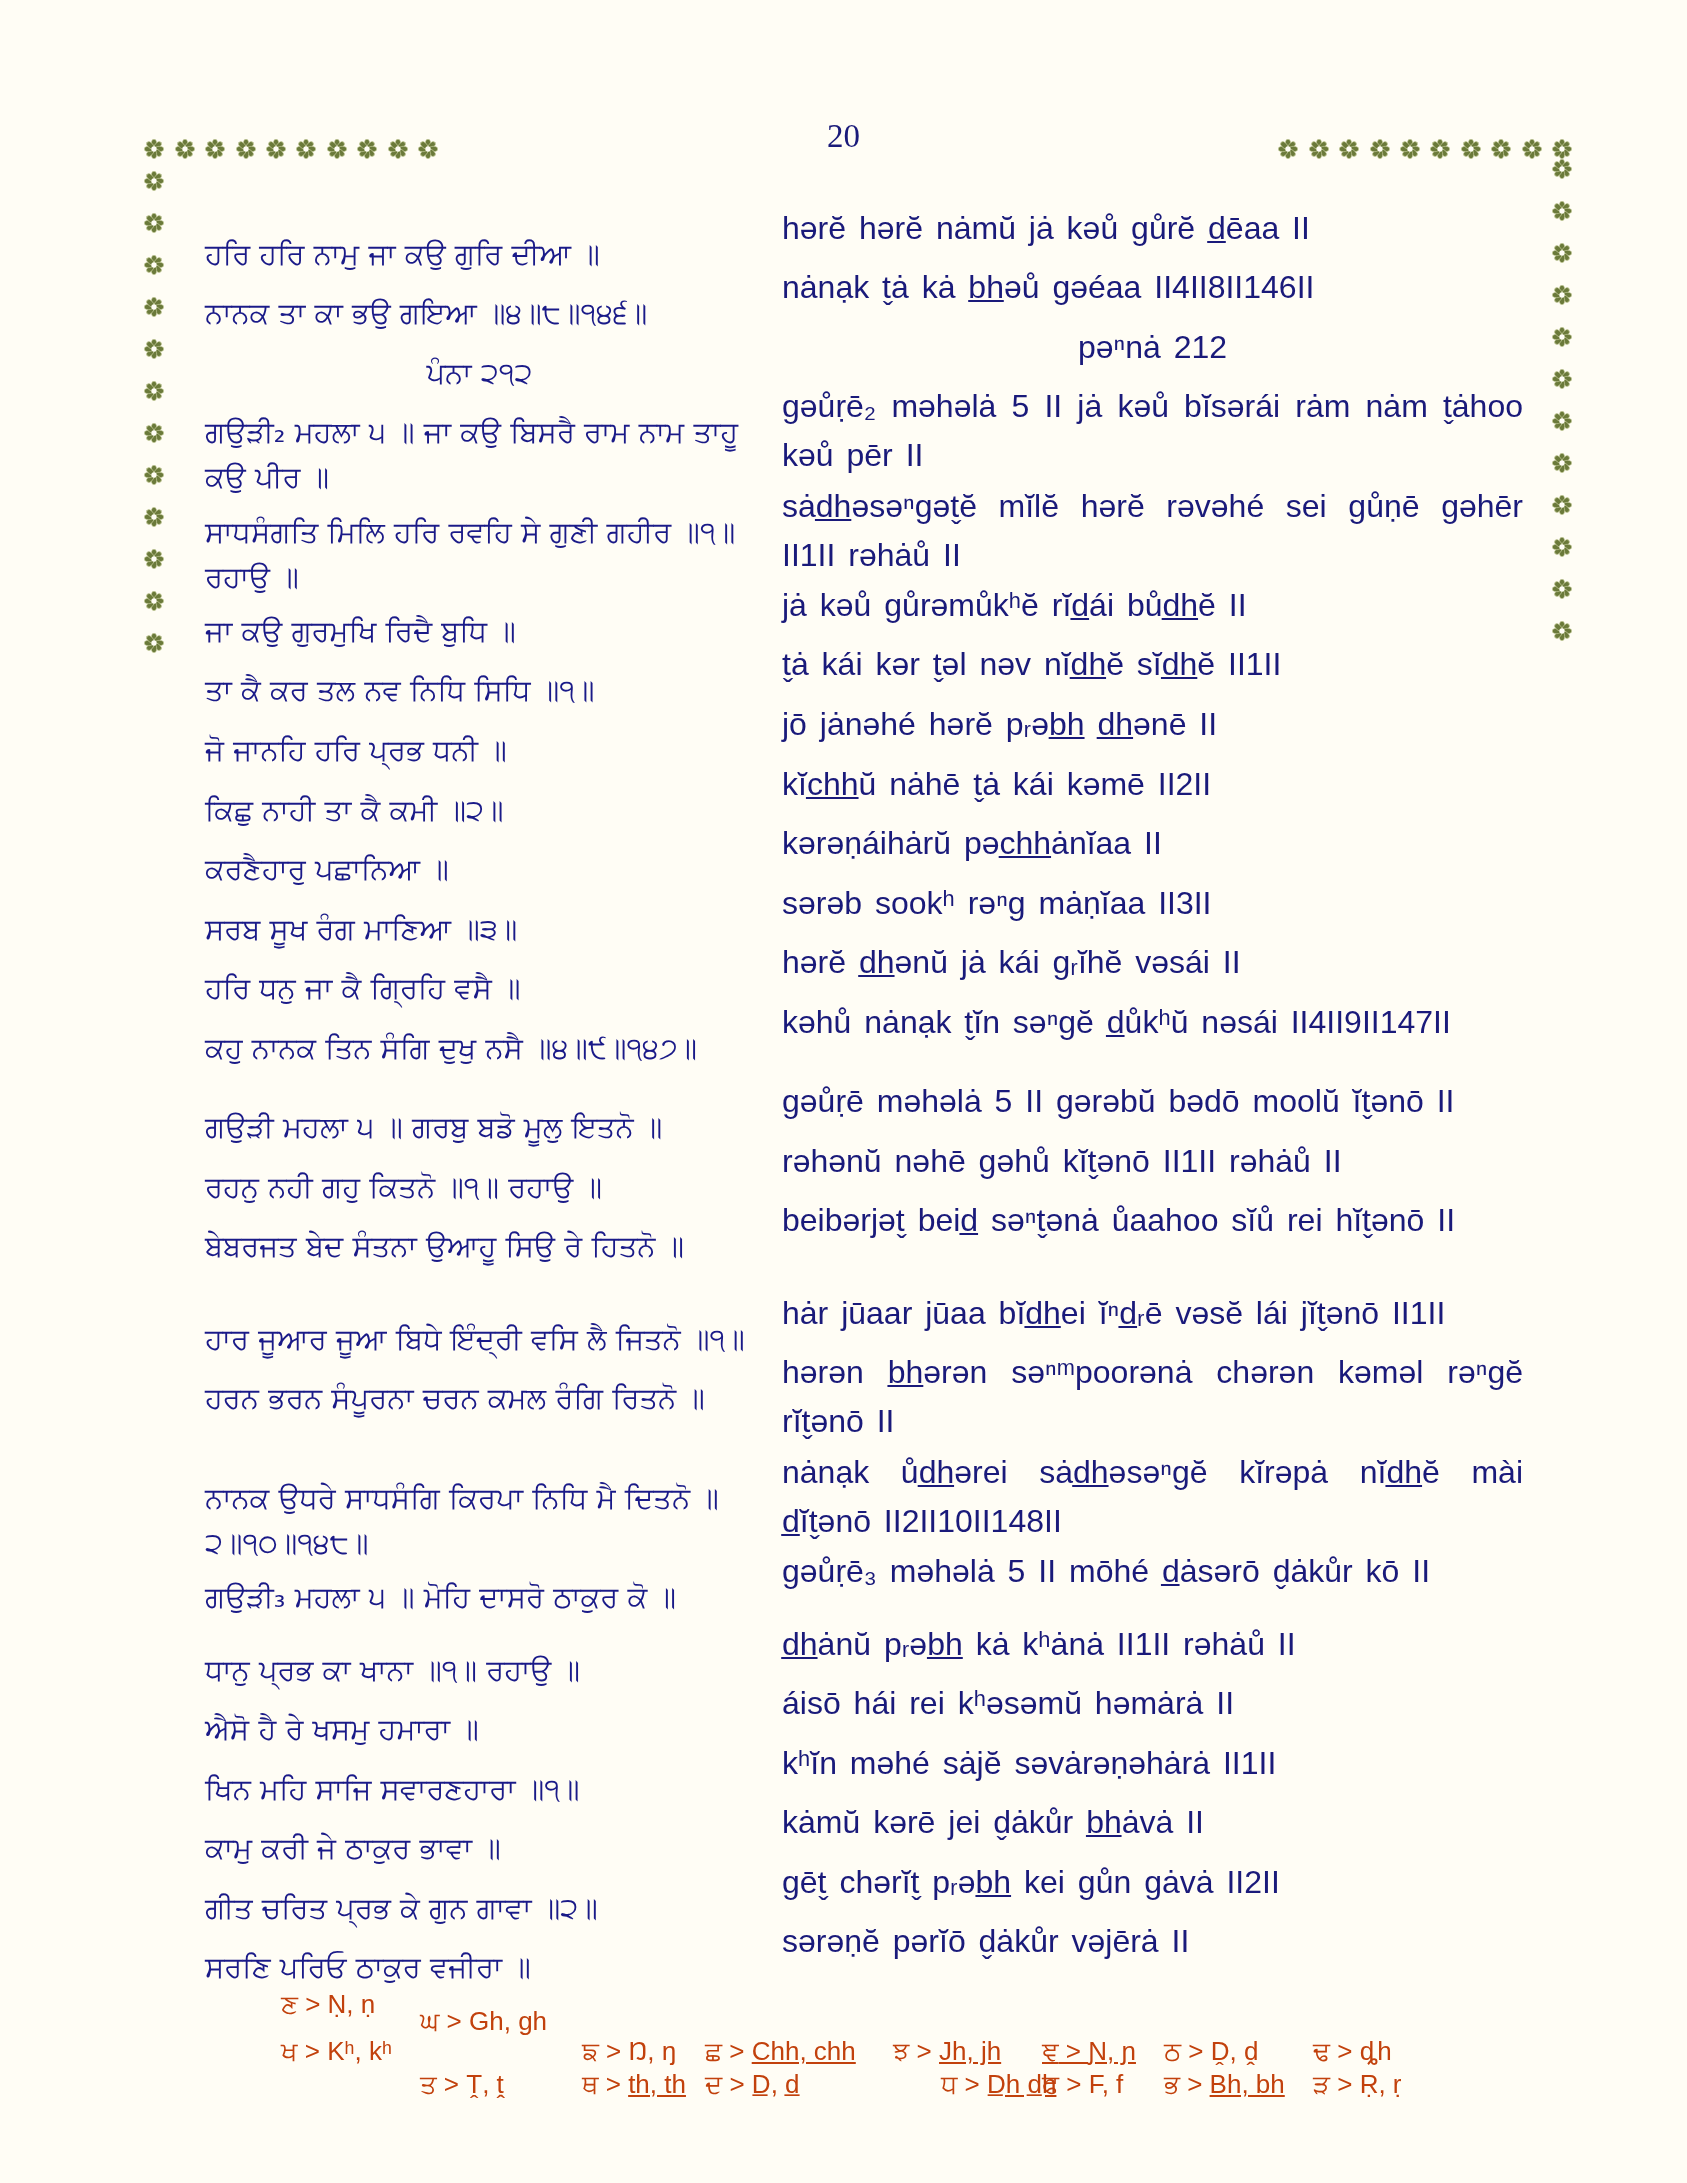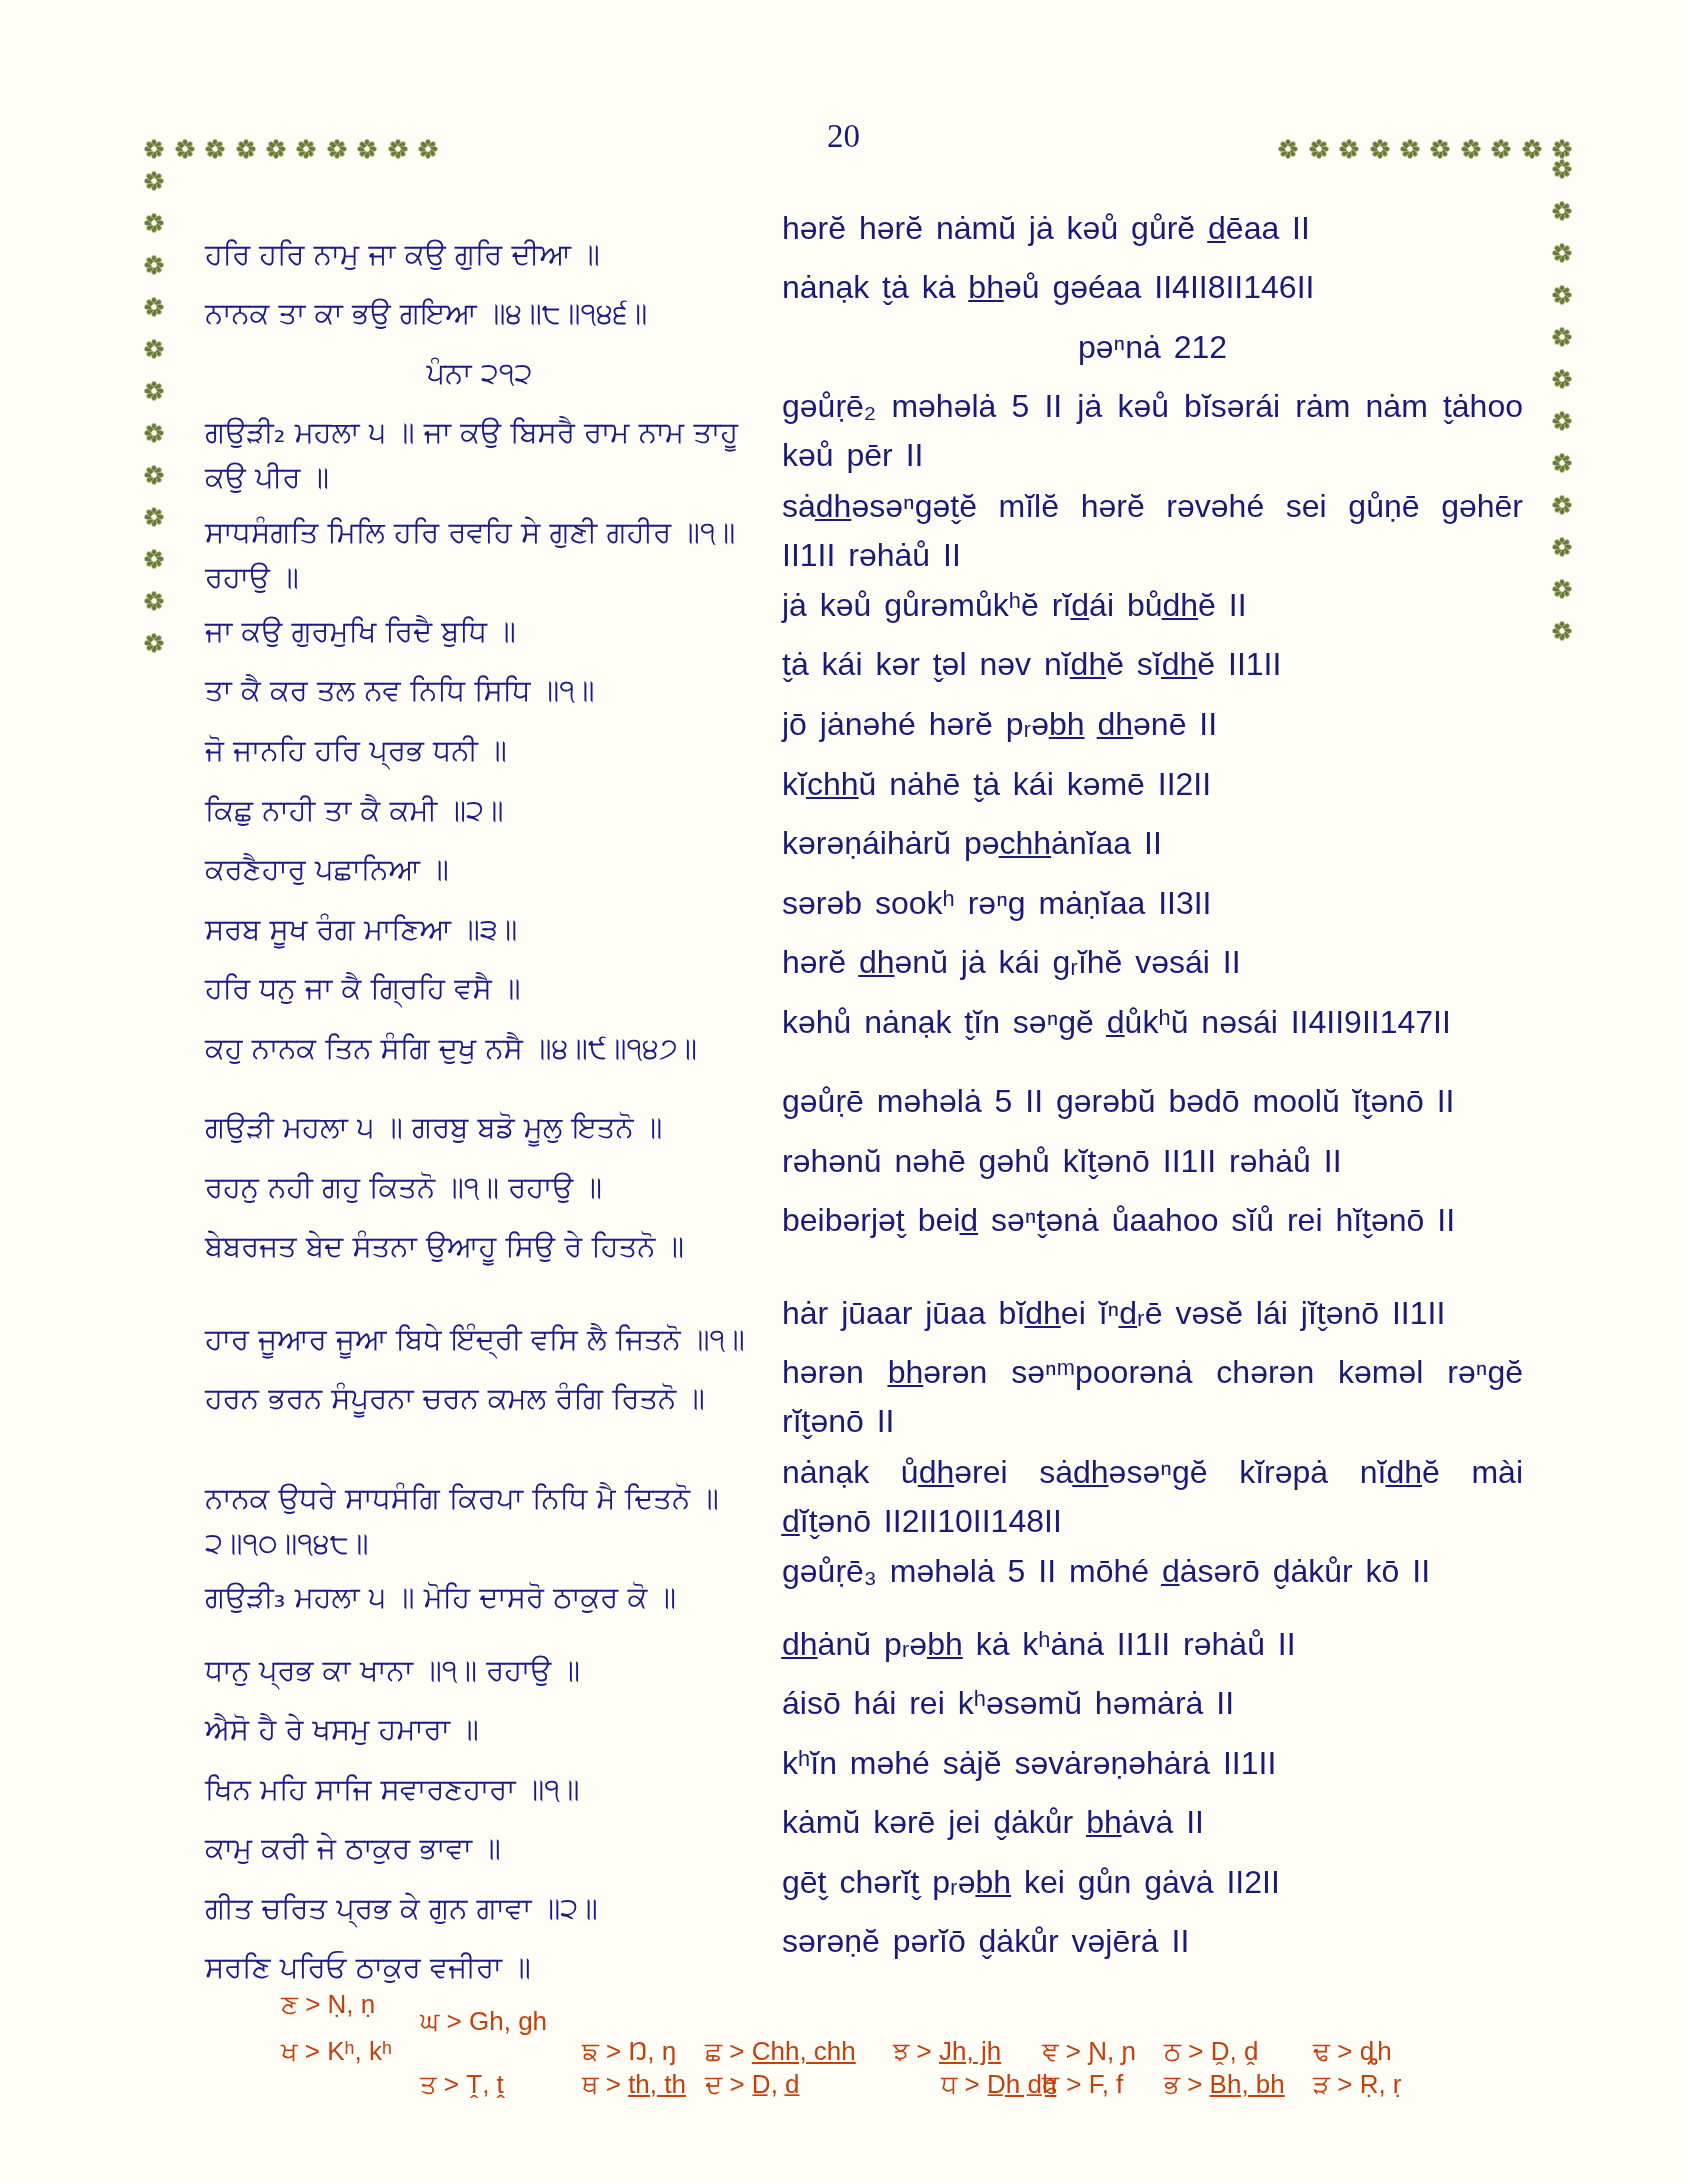--- a/index.html
+++ b/index.html
@@ -732,21 +732,21 @@
         <div class="tr">sərəṇĕ  pərĭō  d̬ȧkůr  vəjērȧ II</div>
       </div>
     </div>
 
   <div id="legend">
       <div class="legend" style="left: 281px; top: 2036px;"><span>ਖ</span><span> &gt; </span><span>Kʰ, kʰ</span></div>
       <div class="legend" style="left: 420px; top: 1980px; margin-top: 26px;"><span>ਘ</span><span> &gt; </span><span>Gh, gh</span></div>
       <div class="legend" style="left: 582px; top: 2036px;"><span>ਙ</span><span> &gt; </span><span>Ŋ, ŋ</span></div>
       <div class="legend" style="left: 705px; top: 2036px;"><span>ਛ</span><span> &gt; </span><span class="u">Chh, chh</span></div>
       <div class="legend" style="left: 893px; top: 2036px;"><span>ਝ</span><span> &gt; </span><span class="u">Jh, jh</span></div>
-      <div class="legend" style="left: 1042px; top: 2036px;"><span>ਞ</span><span> &gt; </span><span>Ɲ, ɲ</span></div>
+      <div class="legend" style="left: 1042px; top: 2036px; text-decoration: underline;"><span>ਞ</span><span> &gt; </span><span>Ɲ, ɲ</span></div>
       <div class="legend" style="left: 1164px; top: 2036px;"><span>ਠ</span><span> &gt; </span><span>Ḓ, ḓ</span></div>
       <div class="legend" style="left: 1313px; top: 2036px;"><span>ਢ</span><span> &gt; </span><span>ȡh</span></div>
       <div class="legend" style="left: 281px; top: 1989px;"><span>ਣ</span><span> &gt; </span><span>Ṇ, ṇ</span></div>
       <div class="legend" style="left: 420px; top: 2069px;"><span>ਤ</span><span> &gt; </span><span>Ṱ, ṱ</span></div>
       <div class="legend" style="left: 582px; top: 2069px;"><span>ਥ</span><span> &gt; </span><span class="u">th, th</span></div>
       <div class="legend" style="left: 705px; top: 2069px;"><span>ਦ</span><span> &gt; </span><span>D̲, d̲</span></div>
       <div class="legend" style="left: 893px; top: 2069px; margin-left: 48px;"><span>ਧ</span><span> &gt; </span><span class="u">D̲h  d̲h</span></div>
       <div class="legend" style="left: 1042px; top: 2069px;"><span>ਫ</span><span> &gt; </span><span>F, f</span></div>
       <div class="legend" style="left: 1164px; top: 2069px;"><span>ਭ</span><span> &gt; </span><span class="u">Bh, bh</span></div>
       <div class="legend" style="left: 1313px; top: 2069px;"><span>ੜ</span><span> &gt; </span><span>Ṛ, ṛ</span></div>

